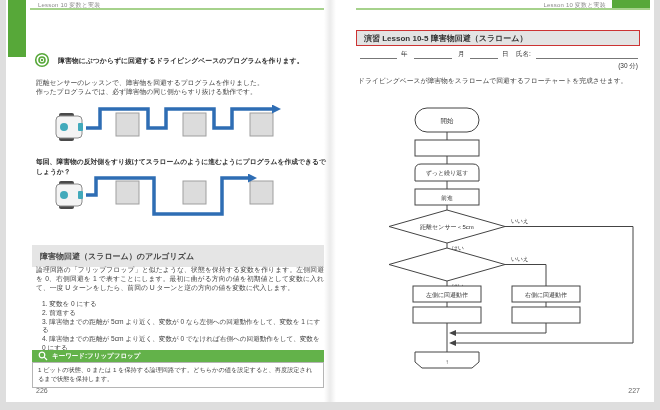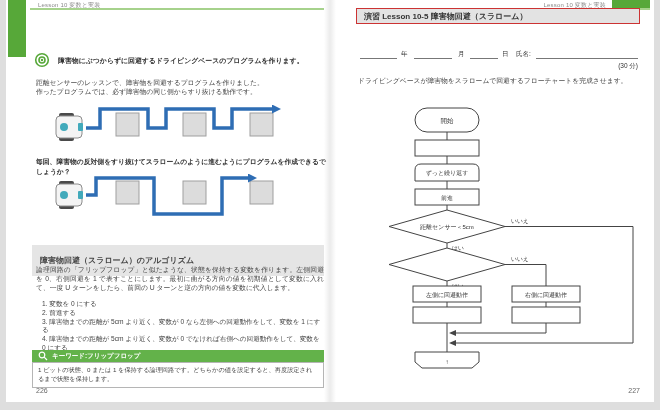--- a/index.html
+++ b/index.html
@@ -103,21 +103,21 @@
       <polyline class="bluepath" marker-end="url(#barrow2)" points="50,26 60,26 60,9 118,9 118,45 186,45 186,9 214,9"></polyline>
       <g transform="translate(20,12)">
         <rect class="robot-wheel" x="3" y="0" width="15" height="5" rx="2"></rect>
         <rect class="robot-wheel" x="3" y="23" width="15" height="5" rx="2"></rect>
         <rect class="robot-body" x="0" y="3" width="26" height="22" rx="4"></rect>
         <circle class="robot-hub" cx="8" cy="14" r="4"></circle>
         <rect class="robot-hub" x="22" y="10" width="5" height="8" rx="1"></rect>
       </g>
     </svg>
 
-    <div class="abs algo-head" style="left:26px;top:245px;width:292px;height:31px">障害物回避（スラローム）のアルゴリズム</div>
+    <div class="abs algo-head" style="left:26px;top:245px;width:292px;height:22px">障害物回避（スラローム）のアルゴリズム</div>
 
     <div class="abs body-text" style="left:30px;top:265px;width:288px;text-align:justify">論理回路の「フリップフロップ」と似たような、状態を保持する変数を作ります。左側回避を 0、右側回避を 1 で表すことにします。最初に曲がる方向の値を初期値として変数に入れて、一度 U ターンをしたら、前回の U ターンと逆の方向の値を変数に代入します。</div>
 
     <div class="abs steps" style="left:36px;top:300px;width:282px">
       <div>1. 変数を 0 にする</div>
       <div>2. 前進する</div>
       <div>3. 障害物までの距離が 5cm より近く、変数が 0 なら左側への回避動作をして、変数を 1 にする</div>
       <div>4. 障害物までの距離が 5cm より近く、変数が 0 でなければ右側への回避動作をして、変数を 0 にする</div>
       <div>5. 2～4 を繰り返す</div>
     </div>
@@ -132,21 +132,21 @@
     <div class="abs kw-body" style="left:26px;top:362px;width:292px">1 ビットの状態、0 または 1 を保持する論理回路です。どちらかの値を設定すると、再度設定されるまで状態を保持します。</div>
 
     <div class="abs pagenum" style="left:30px;top:387px">226</div>
   </div>
 
   <div class="page page-right">
     <div class="abs runhead" style="right:48px;top:1px">Lesson 10 変数と実装</div>
     <div class="abs hline" style="left:26px;top:8px;width:294px"></div>
     <div class="abs chapter-block" style="left:282px;top:0;width:38px;height:8px"></div>
 
-    <div class="abs ex-title" style="left:26px;top:8px;width:284px;height:16px">演習 Lesson 10-5 障害物回避（スラローム）</div>
+    <div class="abs ex-title" style="left:26px;top:30px;width:284px;height:16px">演習 Lesson 10-5 障害物回避（スラローム）</div>
 
     <div class="abs uline" style="left:30px;top:58px;width:37px"></div>
     <div class="abs date-label" style="left:71px;top:50px">年</div>
     <div class="abs uline" style="left:84px;top:58px;width:38px"></div>
     <div class="abs date-label" style="left:128px;top:50px">月</div>
     <div class="abs uline" style="left:140px;top:58px;width:28px"></div>
     <div class="abs date-label" style="left:172px;top:50px">日</div>
     <div class="abs date-label" style="left:186px;top:50px">氏名:</div>
     <div class="abs uline" style="left:206px;top:58px;width:102px"></div>
     <div class="abs date-label" style="left:270px;top:62px;width:38px;text-align:right">(30 分)</div>

